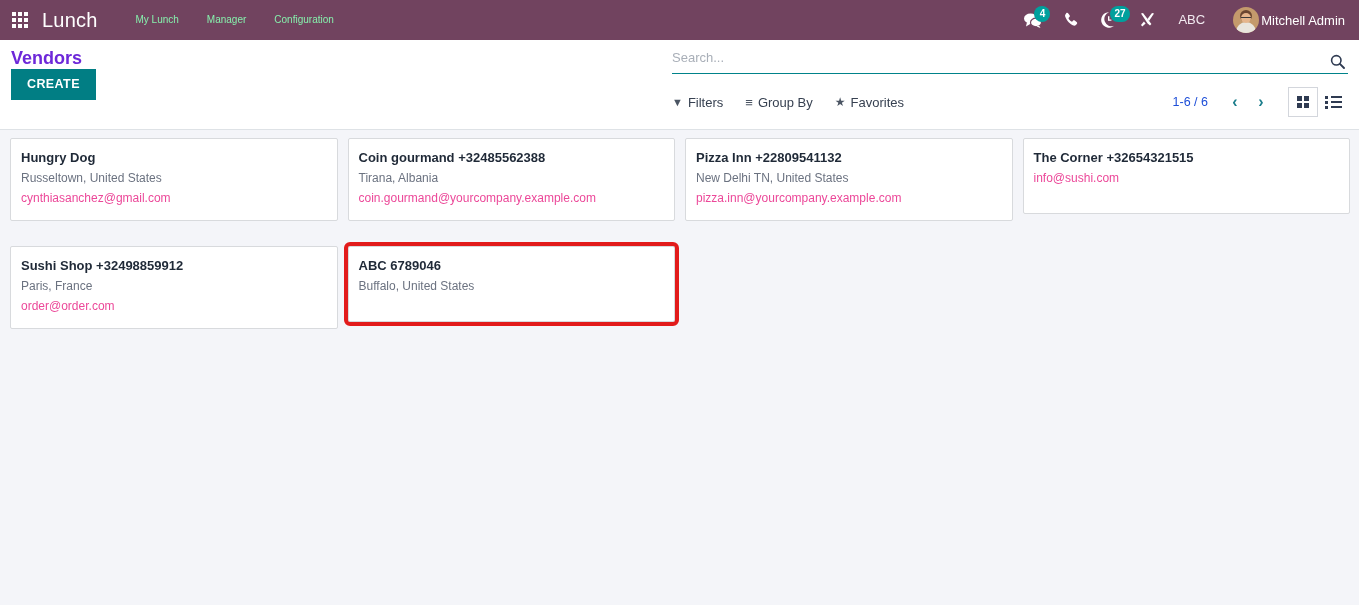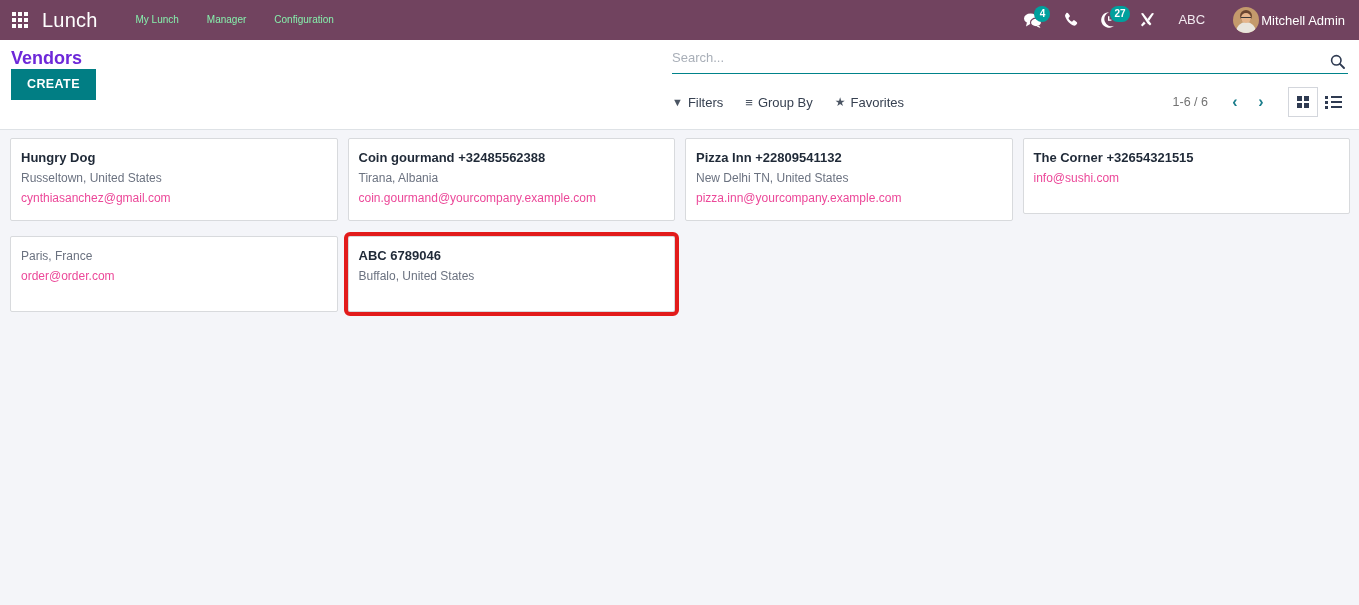--- a/index.html
+++ b/index.html
@@ -186,21 +186,21 @@
   }
   .fltr .gly { margin-right: 5px; font-size: 11px; color: #4B5563; display:inline-block; }
   .fltr .gly.star { font-size: 12px; }
   .fltr .gly.grp { font-size: 13px; }
 
   .pager-wrap {
     margin-left: auto;
     display: flex; align-items: center;
   }
   .pager-count {
-    font-size: 12.5px; color: #737373; margin-right: 14px; white-space: nowrap;
+    font-size: 12.5px; color: #1d4ed8; margin-right: 14px; white-space: nowrap;
   }
   .pager-arrow {
     width: 26px; height: 24px;
     display: flex; align-items: center; justify-content: center;
     cursor: pointer; color: #1C7E8C;
     font-size: 16px; font-weight: 700;
     background: none; border: none;
   }
   .view-switch {
     display: flex; align-items: center; margin-left: 14px;
@@ -232,21 +232,21 @@
     padding: 8px 0 0 0;
     display: flex;
     flex-wrap: wrap;
     background: #F4F5F9;
     height: 515px;
     align-content: flex-start;
   }
   .k-cell {
     width: 337.5px;
     padding: 0 0 0 10px;
-    margin-bottom: 15px;
+    margin-bottom: 25px;
   }
   .k-card {
     background: #FFFFFF;
     border: 1px solid #D8DADD;
     border-radius: 2px;
     padding: 10px 12px 13px 10px;
     cursor: pointer;
     min-height: 76px;
   }
   .k-cell.selected .k-card {
@@ -443,20 +443,21 @@
       </div>
     </div>
     <div class="k-cell">
       <div class="k-card">
         <div class="k-title">The Corner +32654321515</div>
         <div class="k-mail">info@sushi.com</div>
       </div>
     </div>
     <div class="k-cell">
       <div class="k-card">
+        <div class="k-title">Sushi Shop +32498859912</div>
         <div class="k-sub">Paris, France</div>
         <div class="k-mail">order@order.com</div>
       </div>
     </div>
     <div class="k-cell selected">
       <div class="k-card">
         <div class="k-title">ABC 6789046</div>
         <div class="k-sub">Buffalo, United States</div>
       </div>
     </div>

